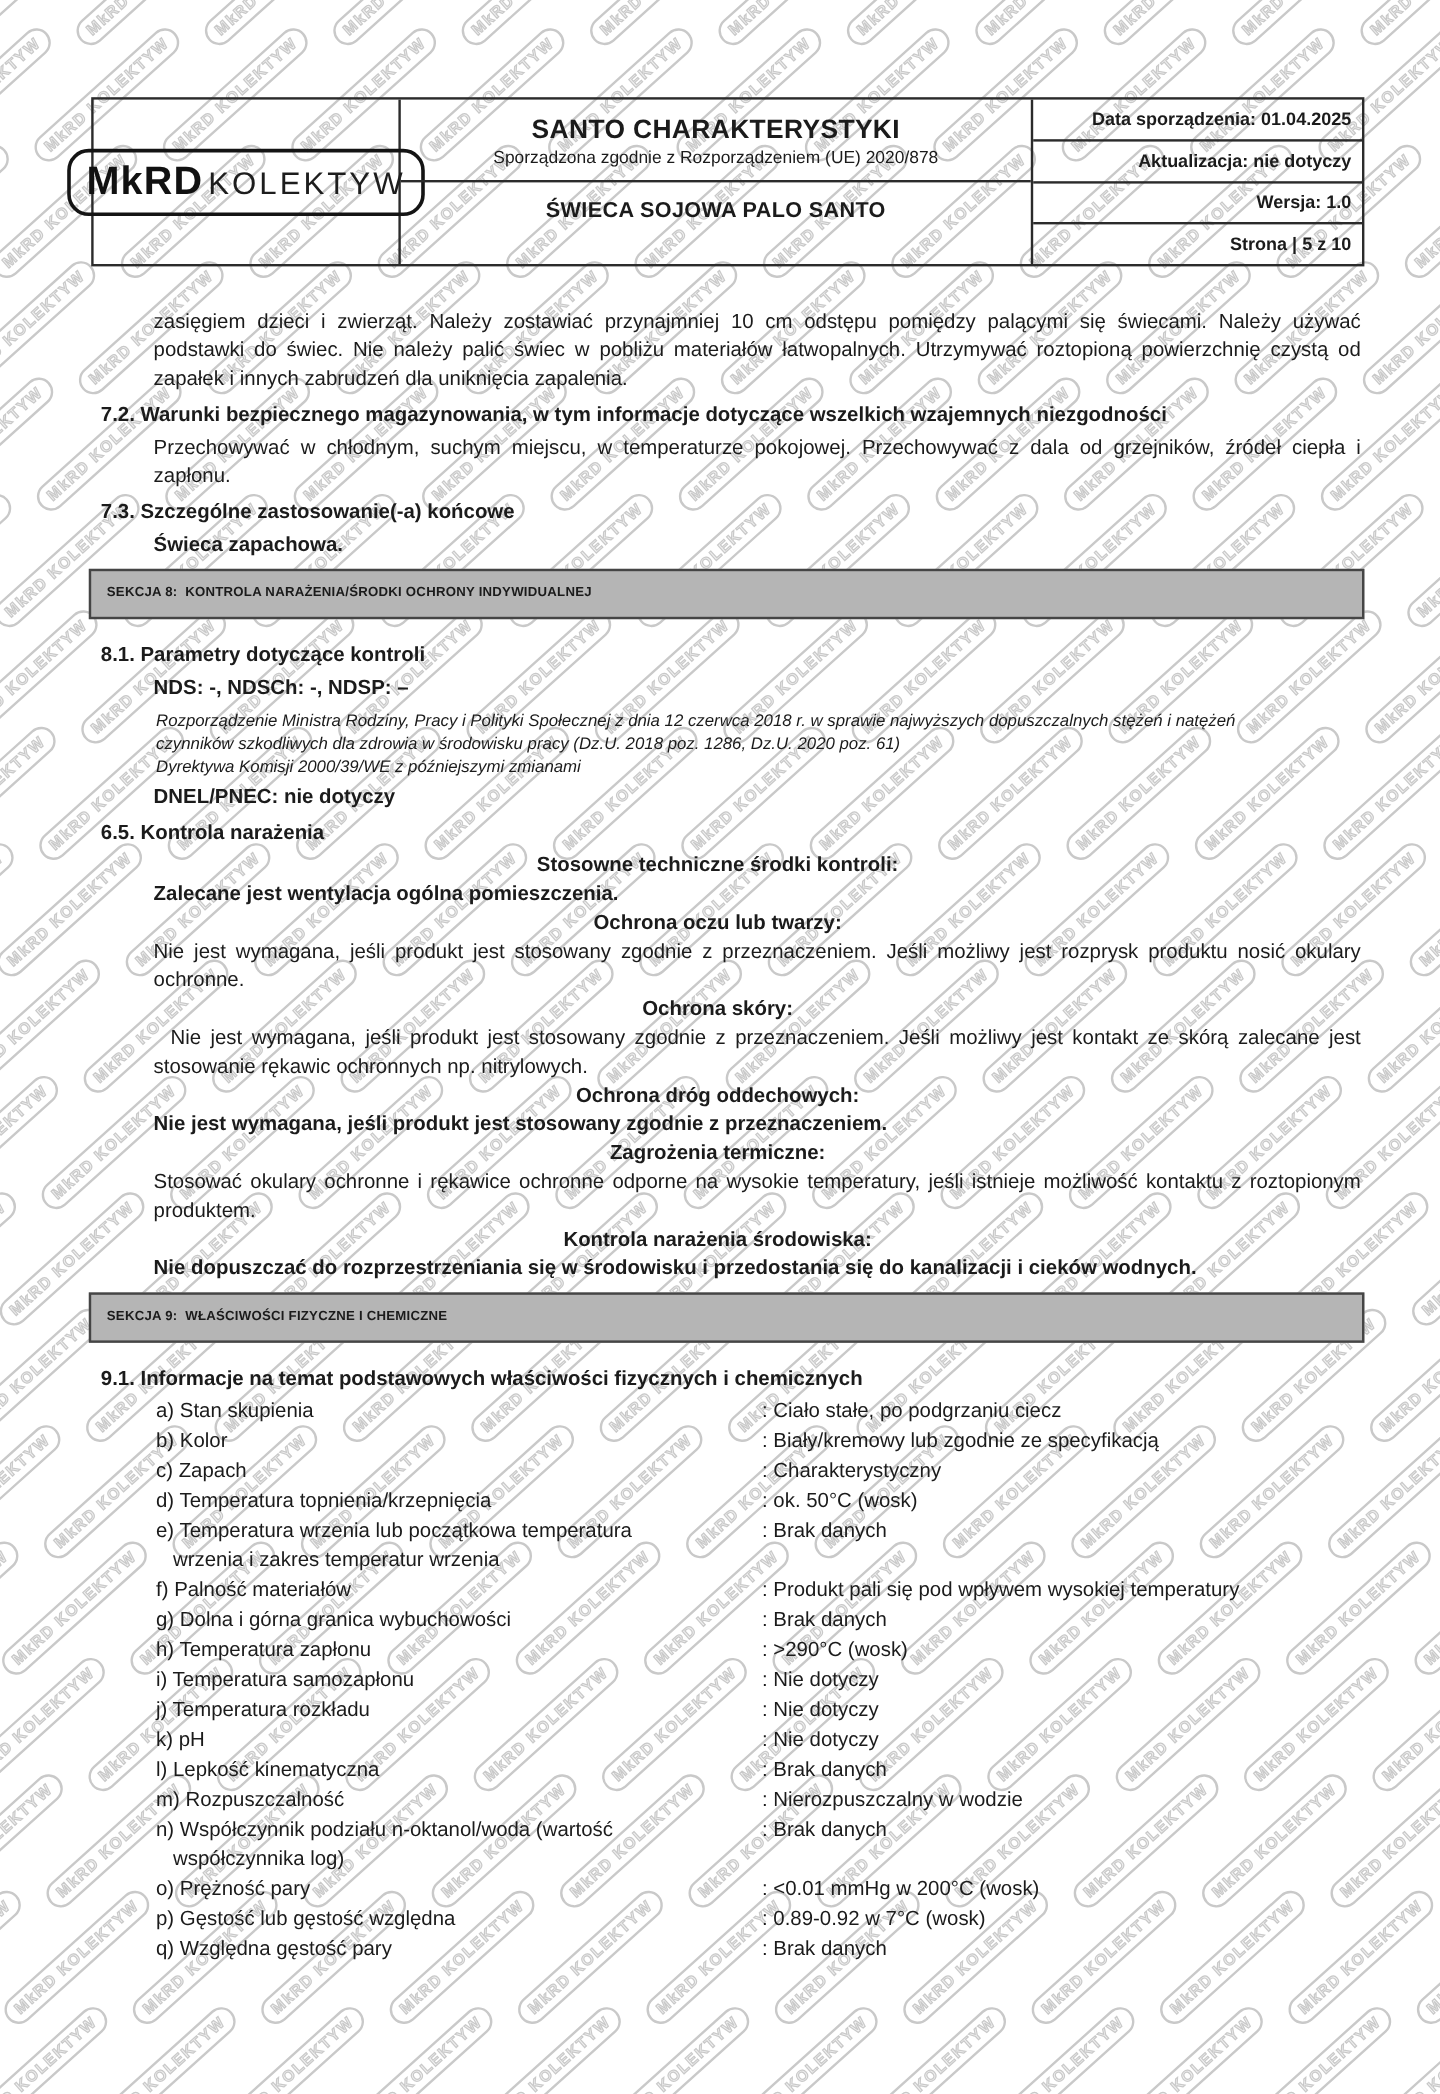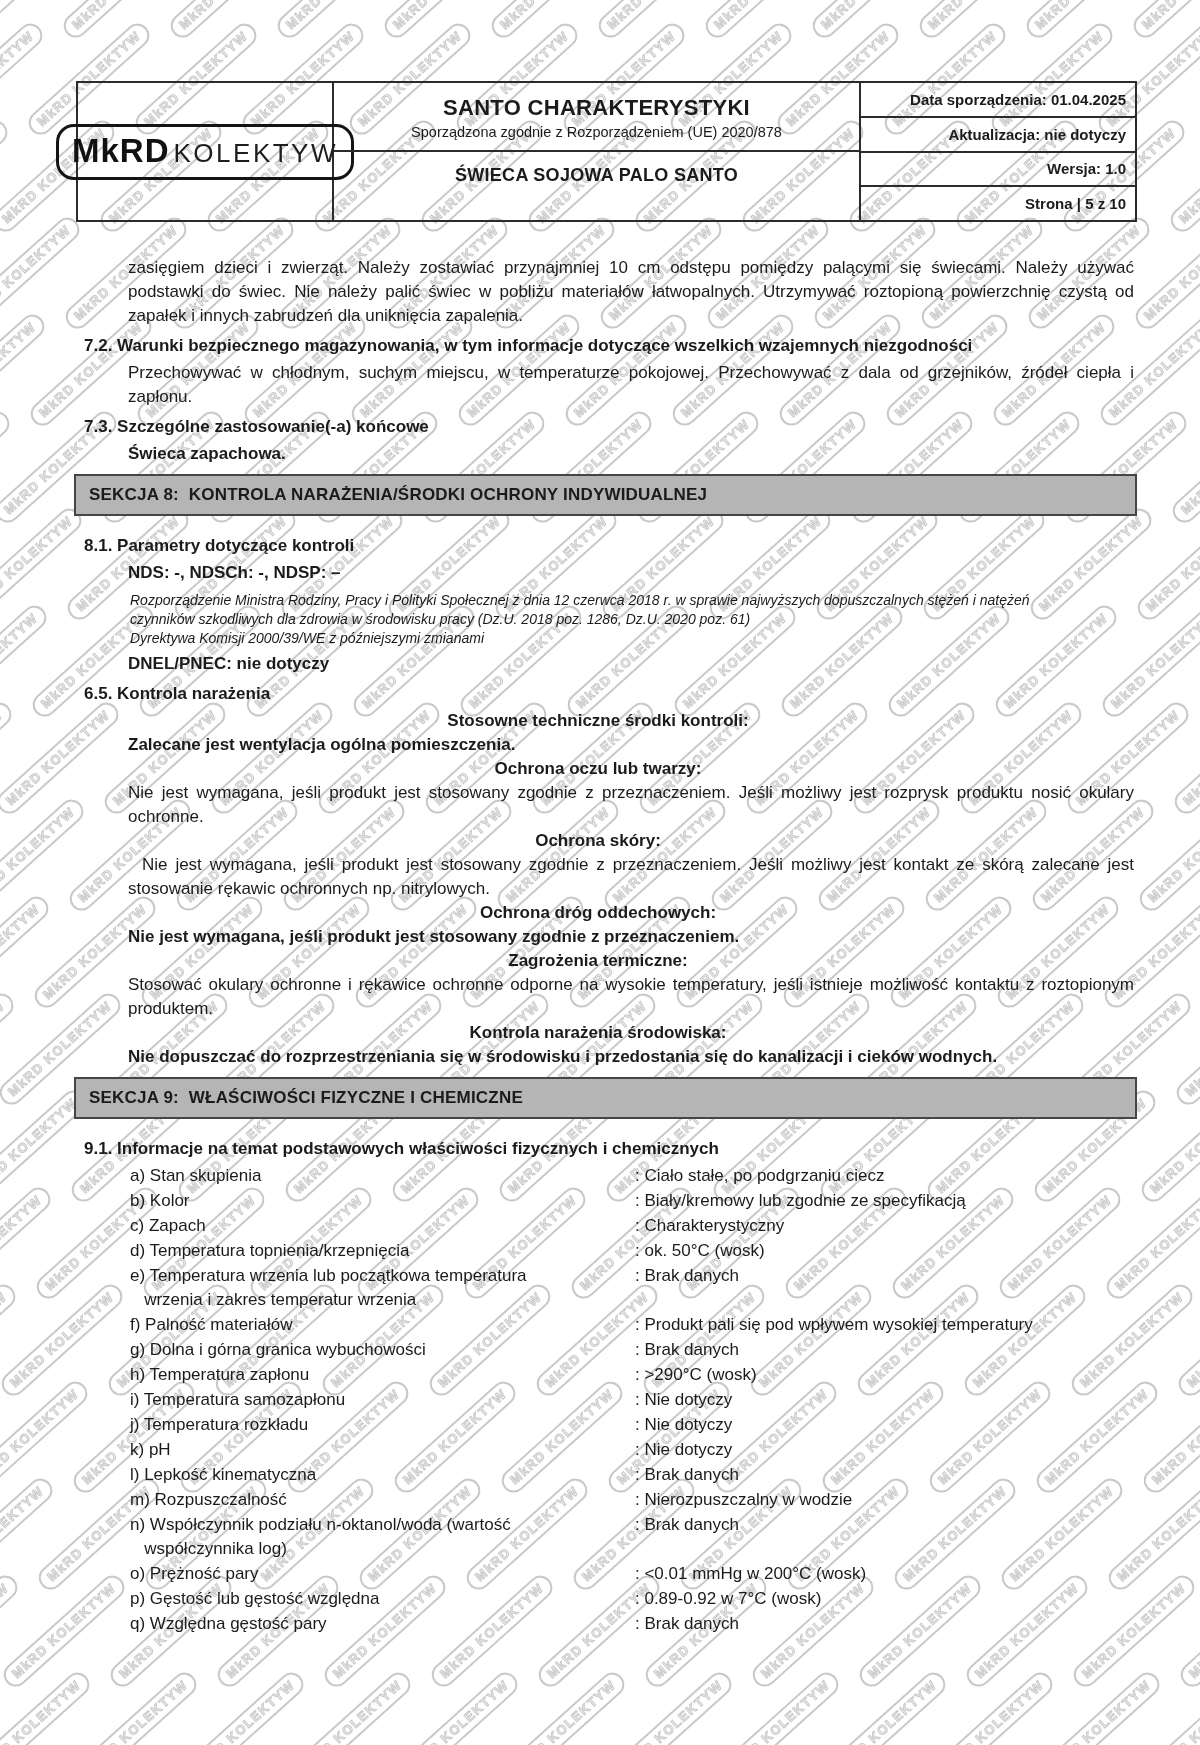--- a/index.html
+++ b/index.html
@@ -63,21 +63,21 @@
   .t-hnum{font-weight:bold;margin:6px 66px 3px 84px;}
   .t-hlabel{font-weight:bold;margin:0 66px 0 62px;text-align:center;}
   .t-italic{
     font-style:italic;font-size:14px;line-height:19px;
     margin:6px 60px 4px 130px;white-space:pre-line;
   }
   .t-bar{
     background:var(--bar-bg,#b5b5b5);
     border:2px solid var(--bar-border,#454545);
     margin:8px 63px 18px 74px;padding:8px 0 9px 13px;
-    font-weight:bold;font-size:17px;line-height:21px;letter-spacing:0.2px;
+    font-weight:bold;font-size:11px;line-height:21px;letter-spacing:0.2px;
   }
   
   .prop-row{display:flex;margin:0 60px 1px 130px;font-size:17px;line-height:24px;}
   .prop-label{width:505px;flex:none;white-space:pre-line;}
   .prop-value{flex:1;}
 </style>
 </head>
 <body>
 
 <div class="wm-layer">

